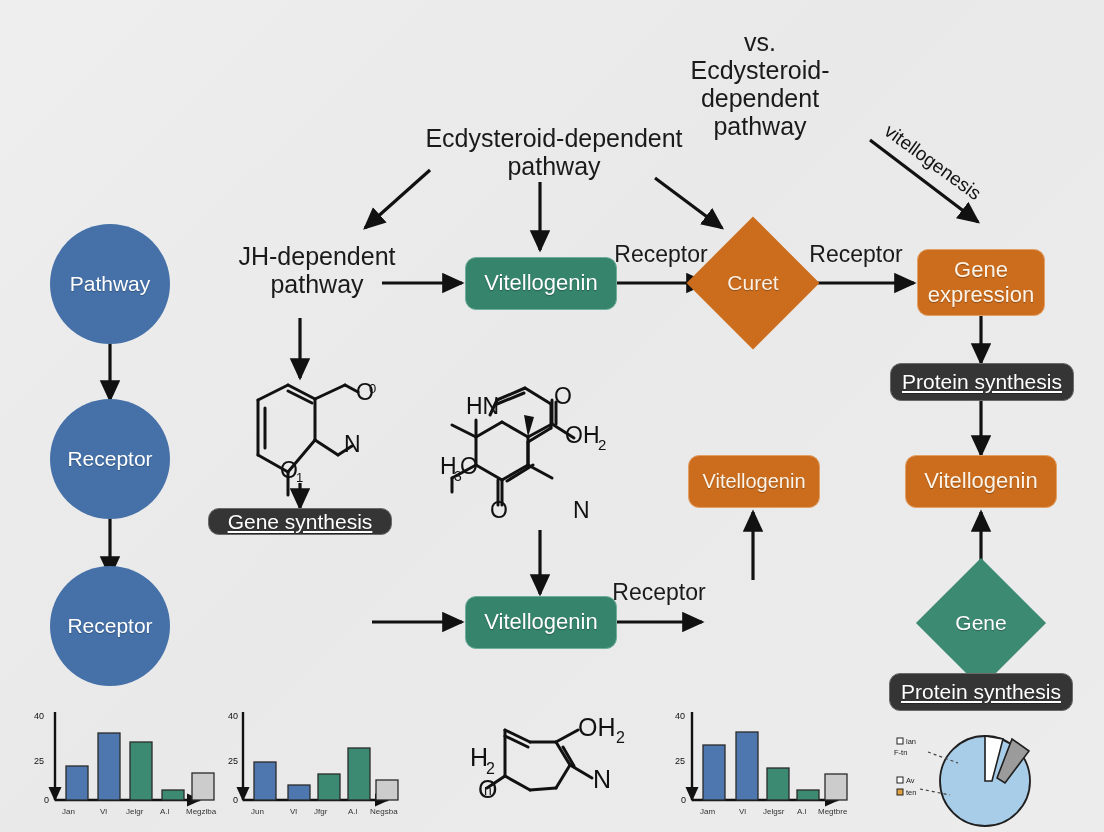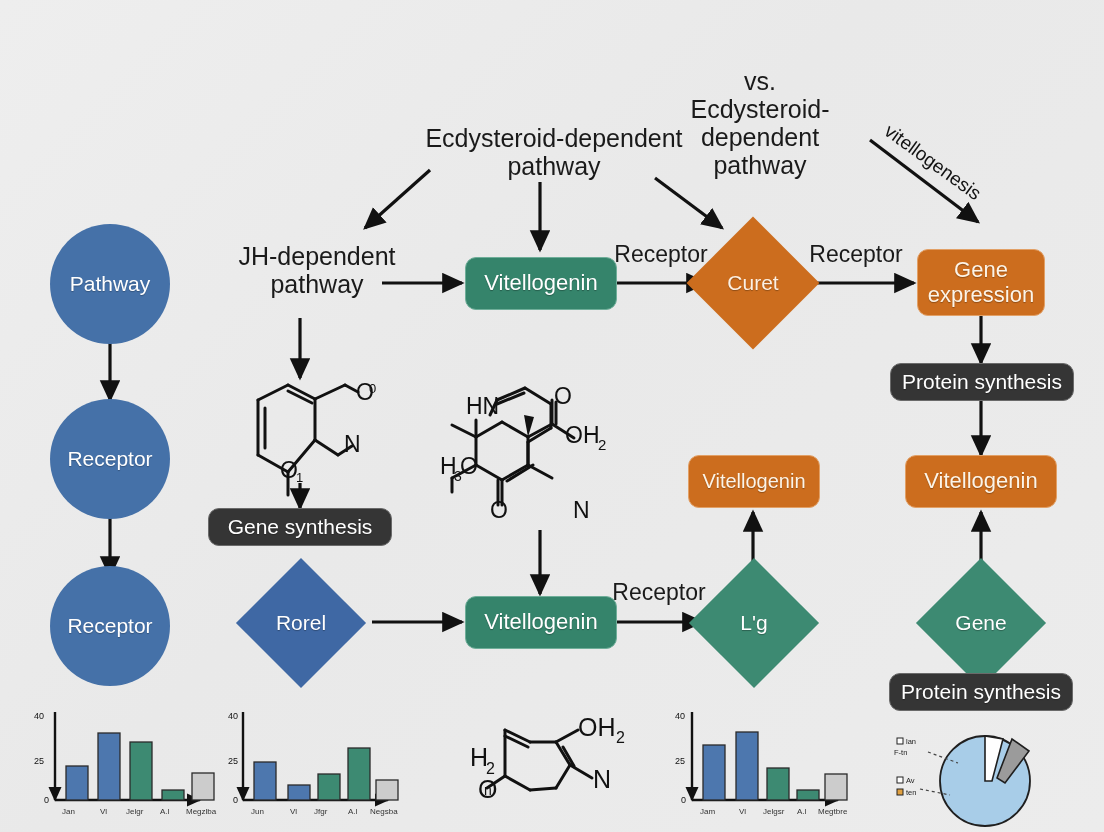--- a/index.html
+++ b/index.html
@@ -31,21 +31,21 @@
     font-size: 21px;
     text-shadow: 0 1px 1px rgba(0,0,0,.25);
   }
   .rrect {
     border-radius: 11px;
     font-size: 22px;
     text-shadow: 0 1px 1px rgba(0,0,0,.3);
   }
   .rrect.green { background: #35846b; border: 1.5px solid #6fae99; }
   .rrect.orange { background: #cc6d1e; border: 1.5px solid #e2a066; color: #fdf4e7;}
-  .rrect.dark { background: #353535; border: 1.5px solid #6a6a6a; font-size: 21px;}
+  .rrect.dark { background: #353535; border: 1.5px solid #6a6a6a; font-size: 21px; text-decoration: underline;}
   .diamond-wrap { position: absolute; }
   .diamond-wrap .dshape {
     position: absolute; inset: 0;
     transform: rotate(45deg);
   }
   .diamond-wrap .dlabel {
     position: absolute; inset: 0;
     display: flex; align-items: center; justify-content: center;
     color: #fff; font-size: 21px;
     text-shadow: 0 1px 1px rgba(0,0,0,.3);
@@ -273,70 +273,62 @@
       <rect x="897" y="738" width="6" height="6" fill="#fff" stroke="#222" stroke-width="1"></rect>
       <rect x="897" y="777" width="6" height="6" fill="#fff" stroke="#222" stroke-width="1"></rect>
       <rect x="897" y="789" width="6" height="6" fill="#e0a040" stroke="#222" stroke-width="1"></rect>
       <text x="906" y="744" font-size="7.5" fill="#222" font-family="'Liberation Sans',sans-serif">lan</text>
       <text x="894" y="755" font-size="7.5" fill="#222" font-family="'Liberation Sans',sans-serif">F-tn</text>
       <text x="906" y="783" font-size="7.5" fill="#222" font-family="'Liberation Sans',sans-serif">Av</text>
       <text x="906" y="795" font-size="7.5" fill="#222" font-family="'Liberation Sans',sans-serif">ten</text>
     </g>
   </svg>
 
-  <div class="txt big-label" style="left:672px; top:28px; width:176px; white-space:pre-line;margin-top:39px;">vs.
+  <div class="txt big-label" style="left:672px; top:28px; width:176px; white-space:pre-line;">vs.
 Ecdysteroid-
 dependent
 pathway</div>
 
   <div class="txt big-label" style="left:414px; top:124px; width:280px; white-space:pre-line;">Ecdysteroid-dependent
 pathway</div>
 
   <div class="txt big-label" style="left:221px; top:242px; width:192px; white-space:pre-line;">JH-dependent
 pathway</div>
 
   <div class="rot-label" style="left:893px; top:120px; transform: rotate(36deg);">vitellogenesis</div>
 
   <div class="txt edge-label" style="left:605px; top:242px; width:112px;">Receptor</div>
   <div class="txt edge-label" style="left:800px; top:242px; width:112px;">Receptor</div>
   <div class="txt edge-label" style="left:603px; top:580px; width:112px;">Receptor</div>
 
   <div class="node circle" style="left:50px; top:224px; width:120px; height:120px;">Pathway</div>
   <div class="node circle" style="left:50px; top:399px; width:120px; height:120px;">Receptor</div>
   <div class="node circle" style="left:50px; top:566px; width:120px; height:120px;">Receptor</div>
 
-  <div class="node rrect dark" style="left:208px; top:508px; width:184px; height:38px;">Gene synthesis</div>
-
-  <div class="diamond-wrap d-blue" style="left:255px; top:577px; width:92px; height:92px;">
-    <div class="dshape"></div>
-    <div class="dlabel">Rorel</div>
-  </div>
+  <div class="node rrect dark" style="left:208px; top:508px; width:184px; height:27px;">Gene synthesis</div>
+
 
   <div class="node rrect green" style="left:465px; top:257px; width:152px; height:53px;">Vitellogenin</div>
 
   <div class="node rrect green" style="left:465px; top:596px; width:152px; height:53px;">Vitellogenin</div>
 
   <div class="diamond-wrap d-orange" style="left:706px; top:236px; width:94px; height:94px;">
     <div class="dshape"></div>
     <div class="dlabel">Curet</div>
   </div>
 
   <div class="node rrect orange" style="left:917px; top:249px; width:128px; height:67px; white-space:pre-line;">Gene
 expression</div>
 
   <div class="node rrect dark" style="left:890px; top:363px; width:184px; height:38px;">Protein synthesis</div>
 
   <div class="node rrect orange" style="left:905px; top:455px; width:152px; height:53px;">Vitellogenin</div>
 
   <div class="node rrect orange" style="left:688px; top:455px; width:132px; height:53px; font-size:20px;">Vitellogenin</div>
 
-  <div class="diamond-wrap d-green" style="left:708px; top:577px; width:92px; height:92px;">
-    <div class="dshape"></div>
-    <div class="dlabel">L'g</div>
-  </div>
 
   <div class="diamond-wrap d-green" style="left:935px; top:577px; width:92px; height:92px;">
     <div class="dshape"></div>
     <div class="dlabel">Gene</div>
   </div>
 
   <div class="node rrect dark" style="left:889px; top:673px; width:184px; height:38px;">Protein synthesis</div>
 
 </div>
 

